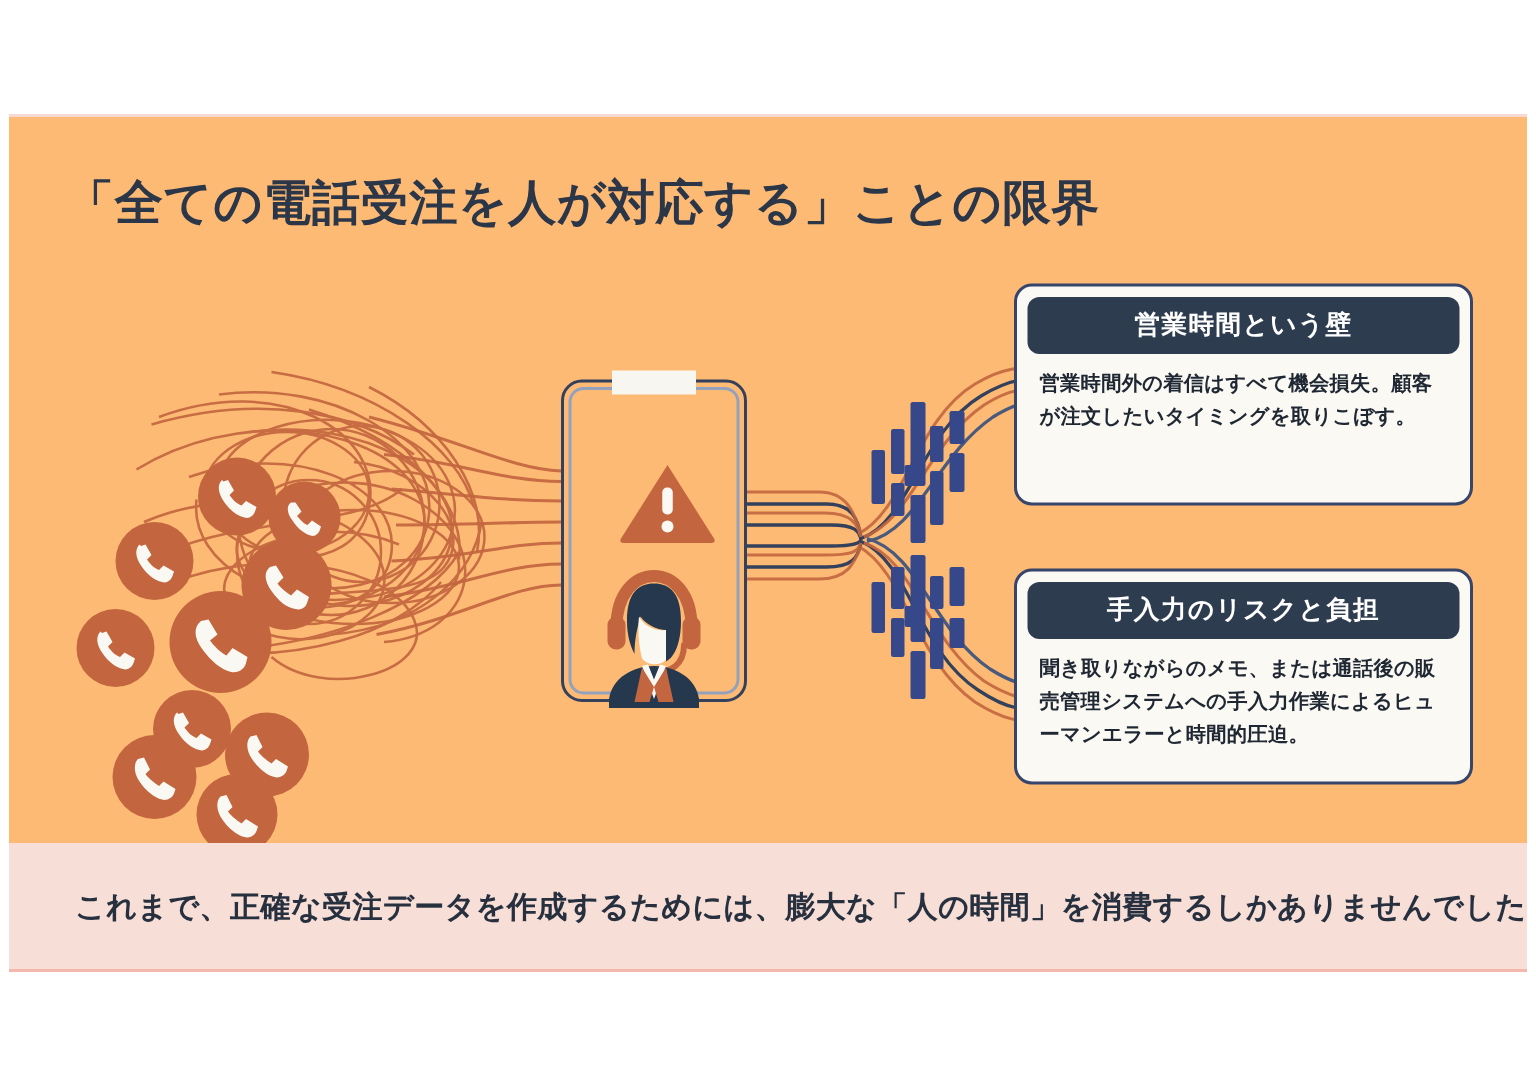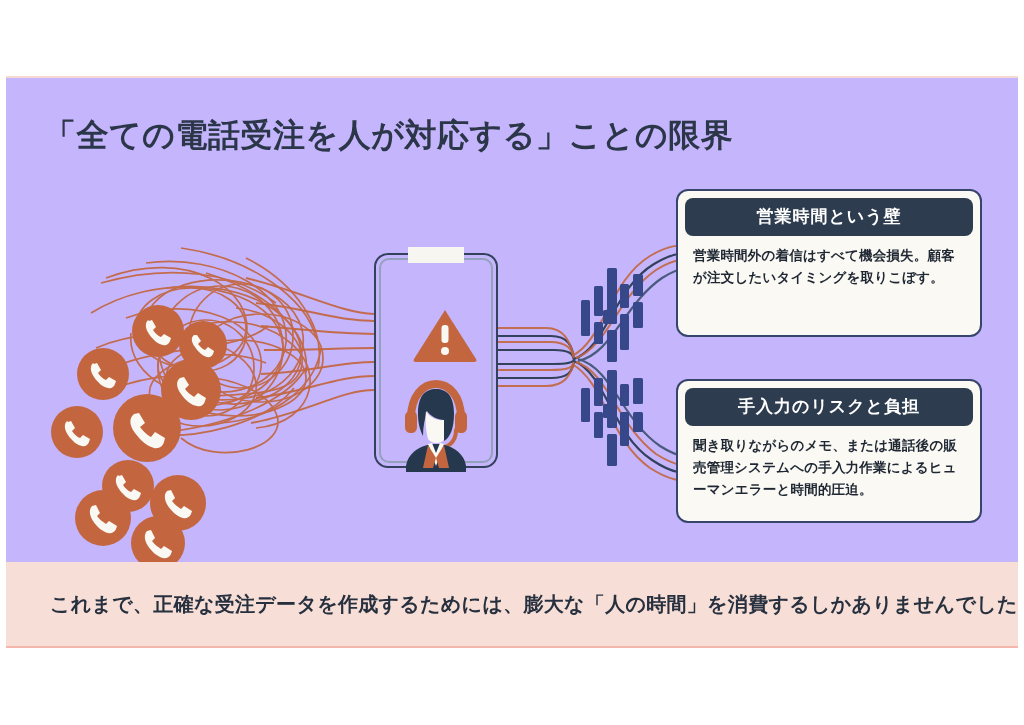--- a/index.html
+++ b/index.html
@@ -21,21 +21,21 @@
     background: #ffffff;
   }
 
   
   .slide {
     position: absolute;
     left: 6px;
     top: 76px;
     width: 1012px;
     height: 572px;
-    background: #c4b5fd;
+    background: #fdba74;
     border-top: 2px solid #f6d9d2;
     border-bottom: 2px solid #f4b7ab;
     box-sizing: border-box;
     overflow: hidden;
   }
 
   
   .slide-title {
     position: absolute;
     left: 38px;

